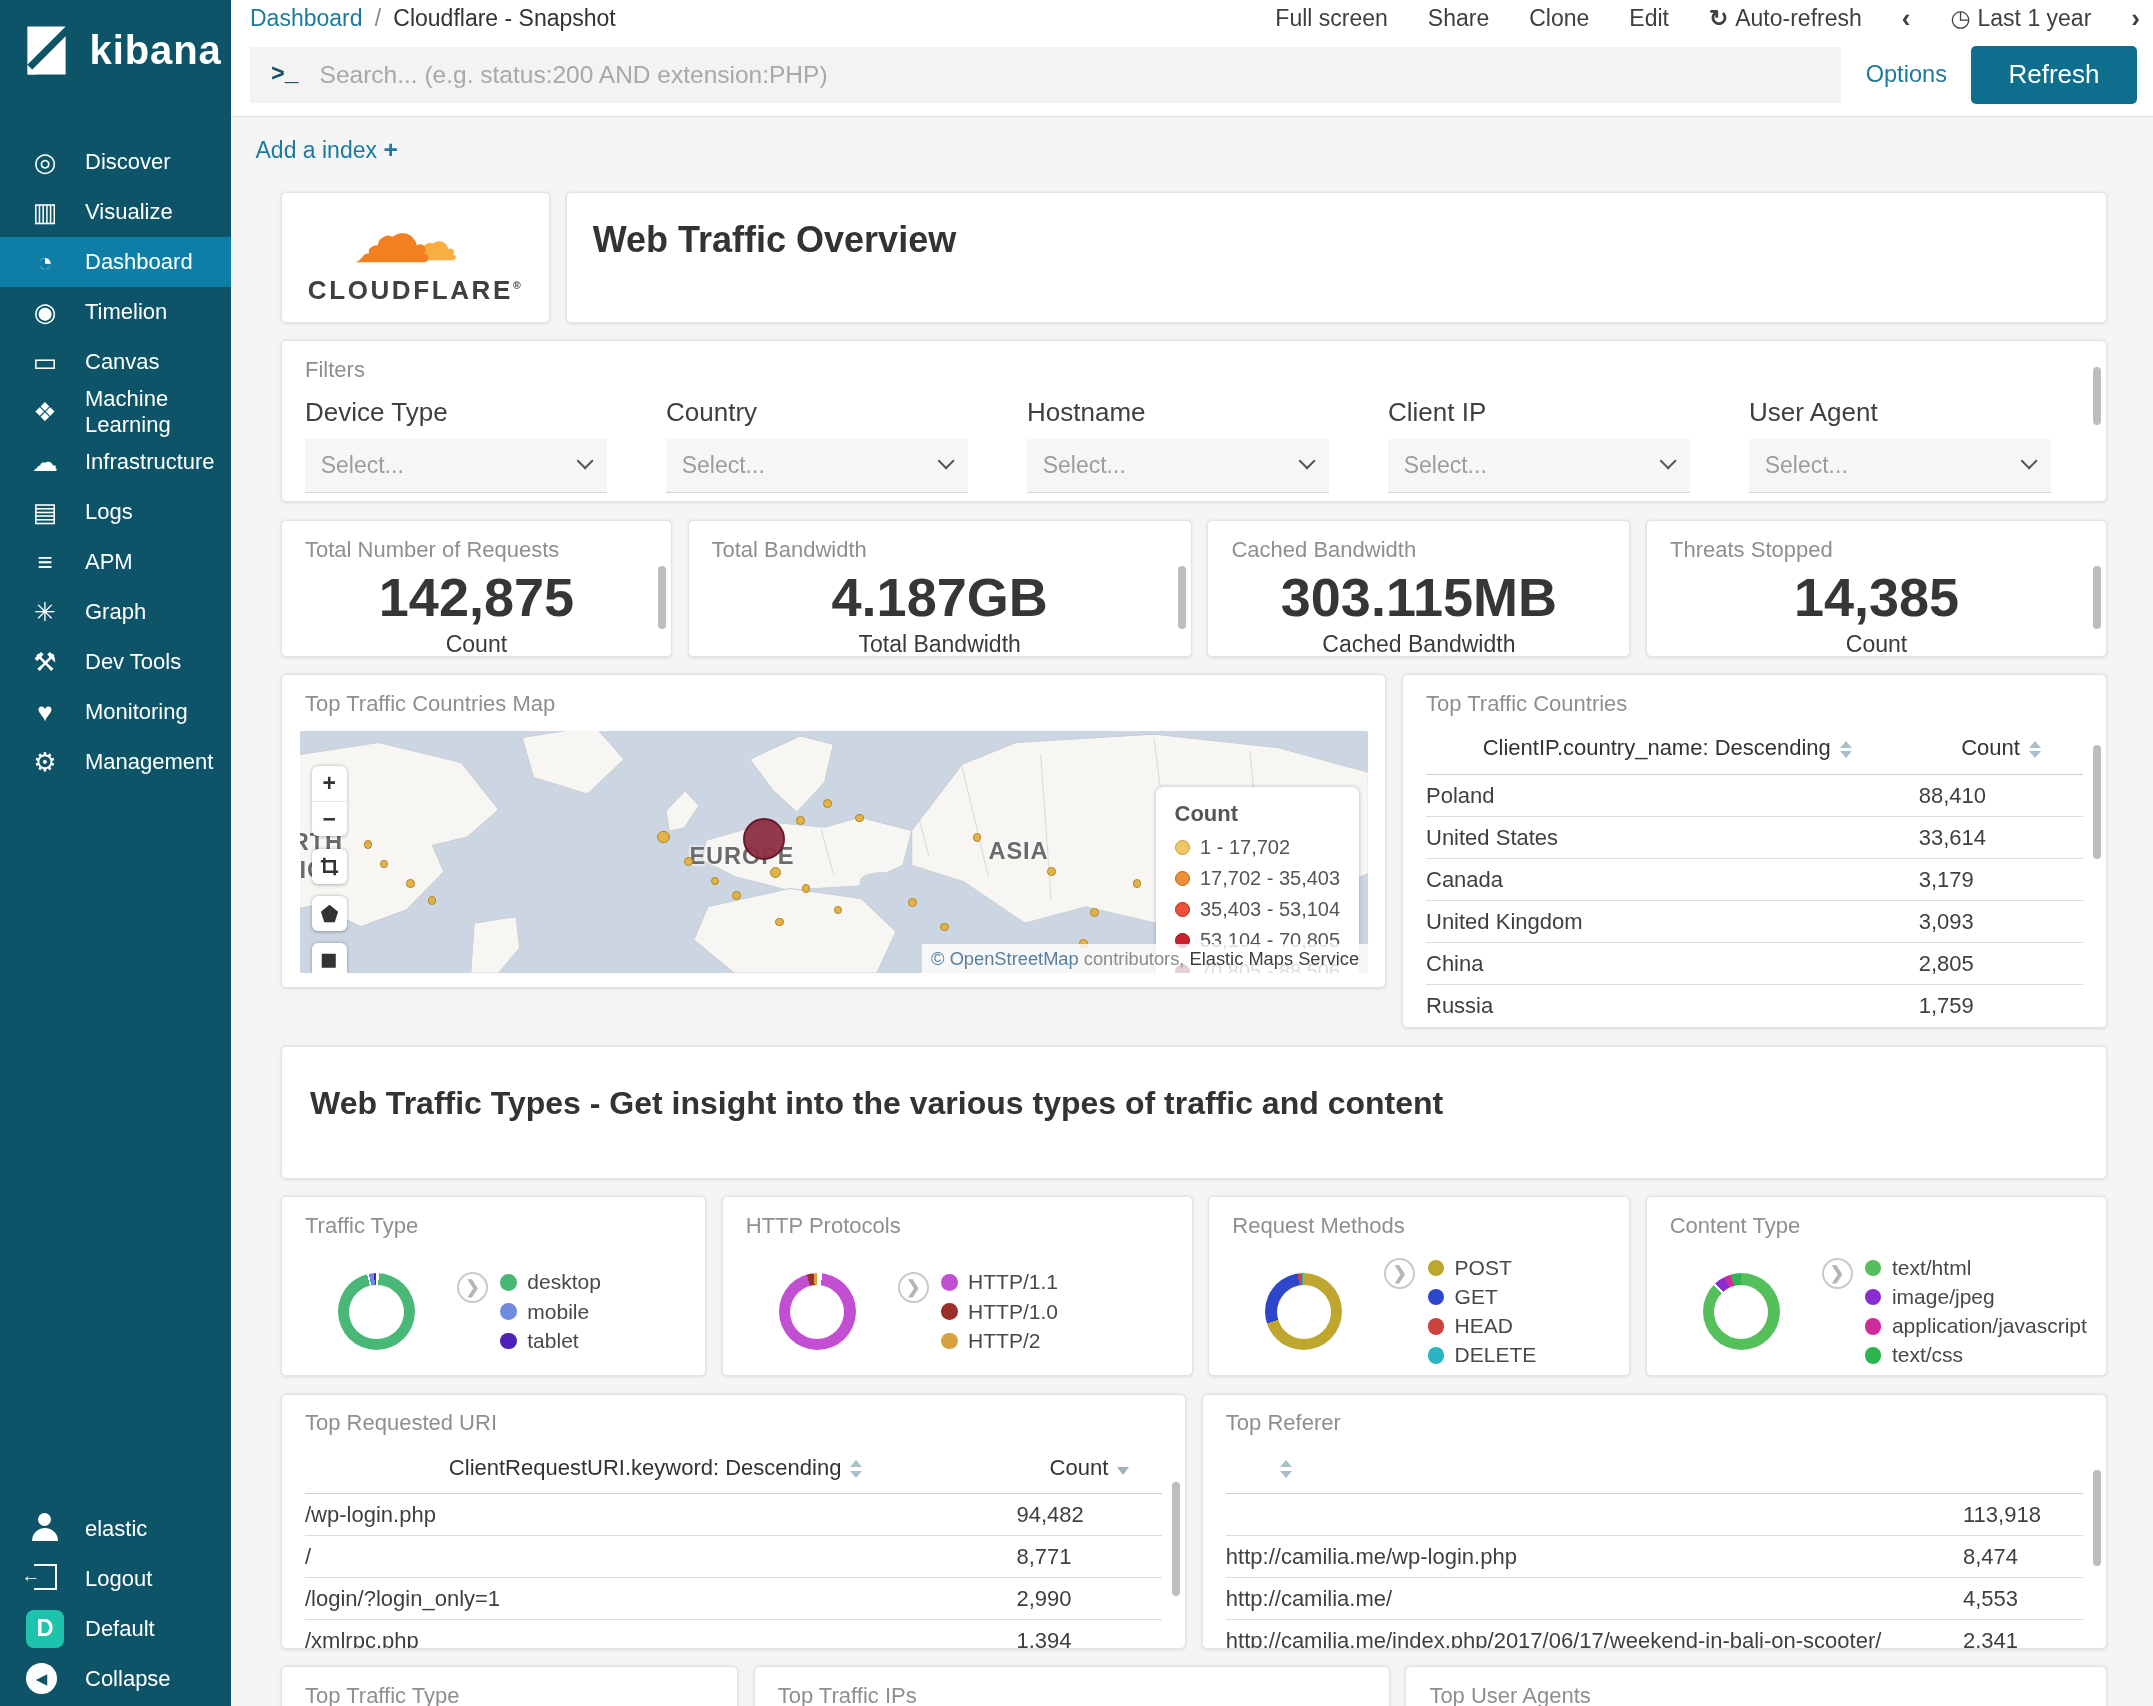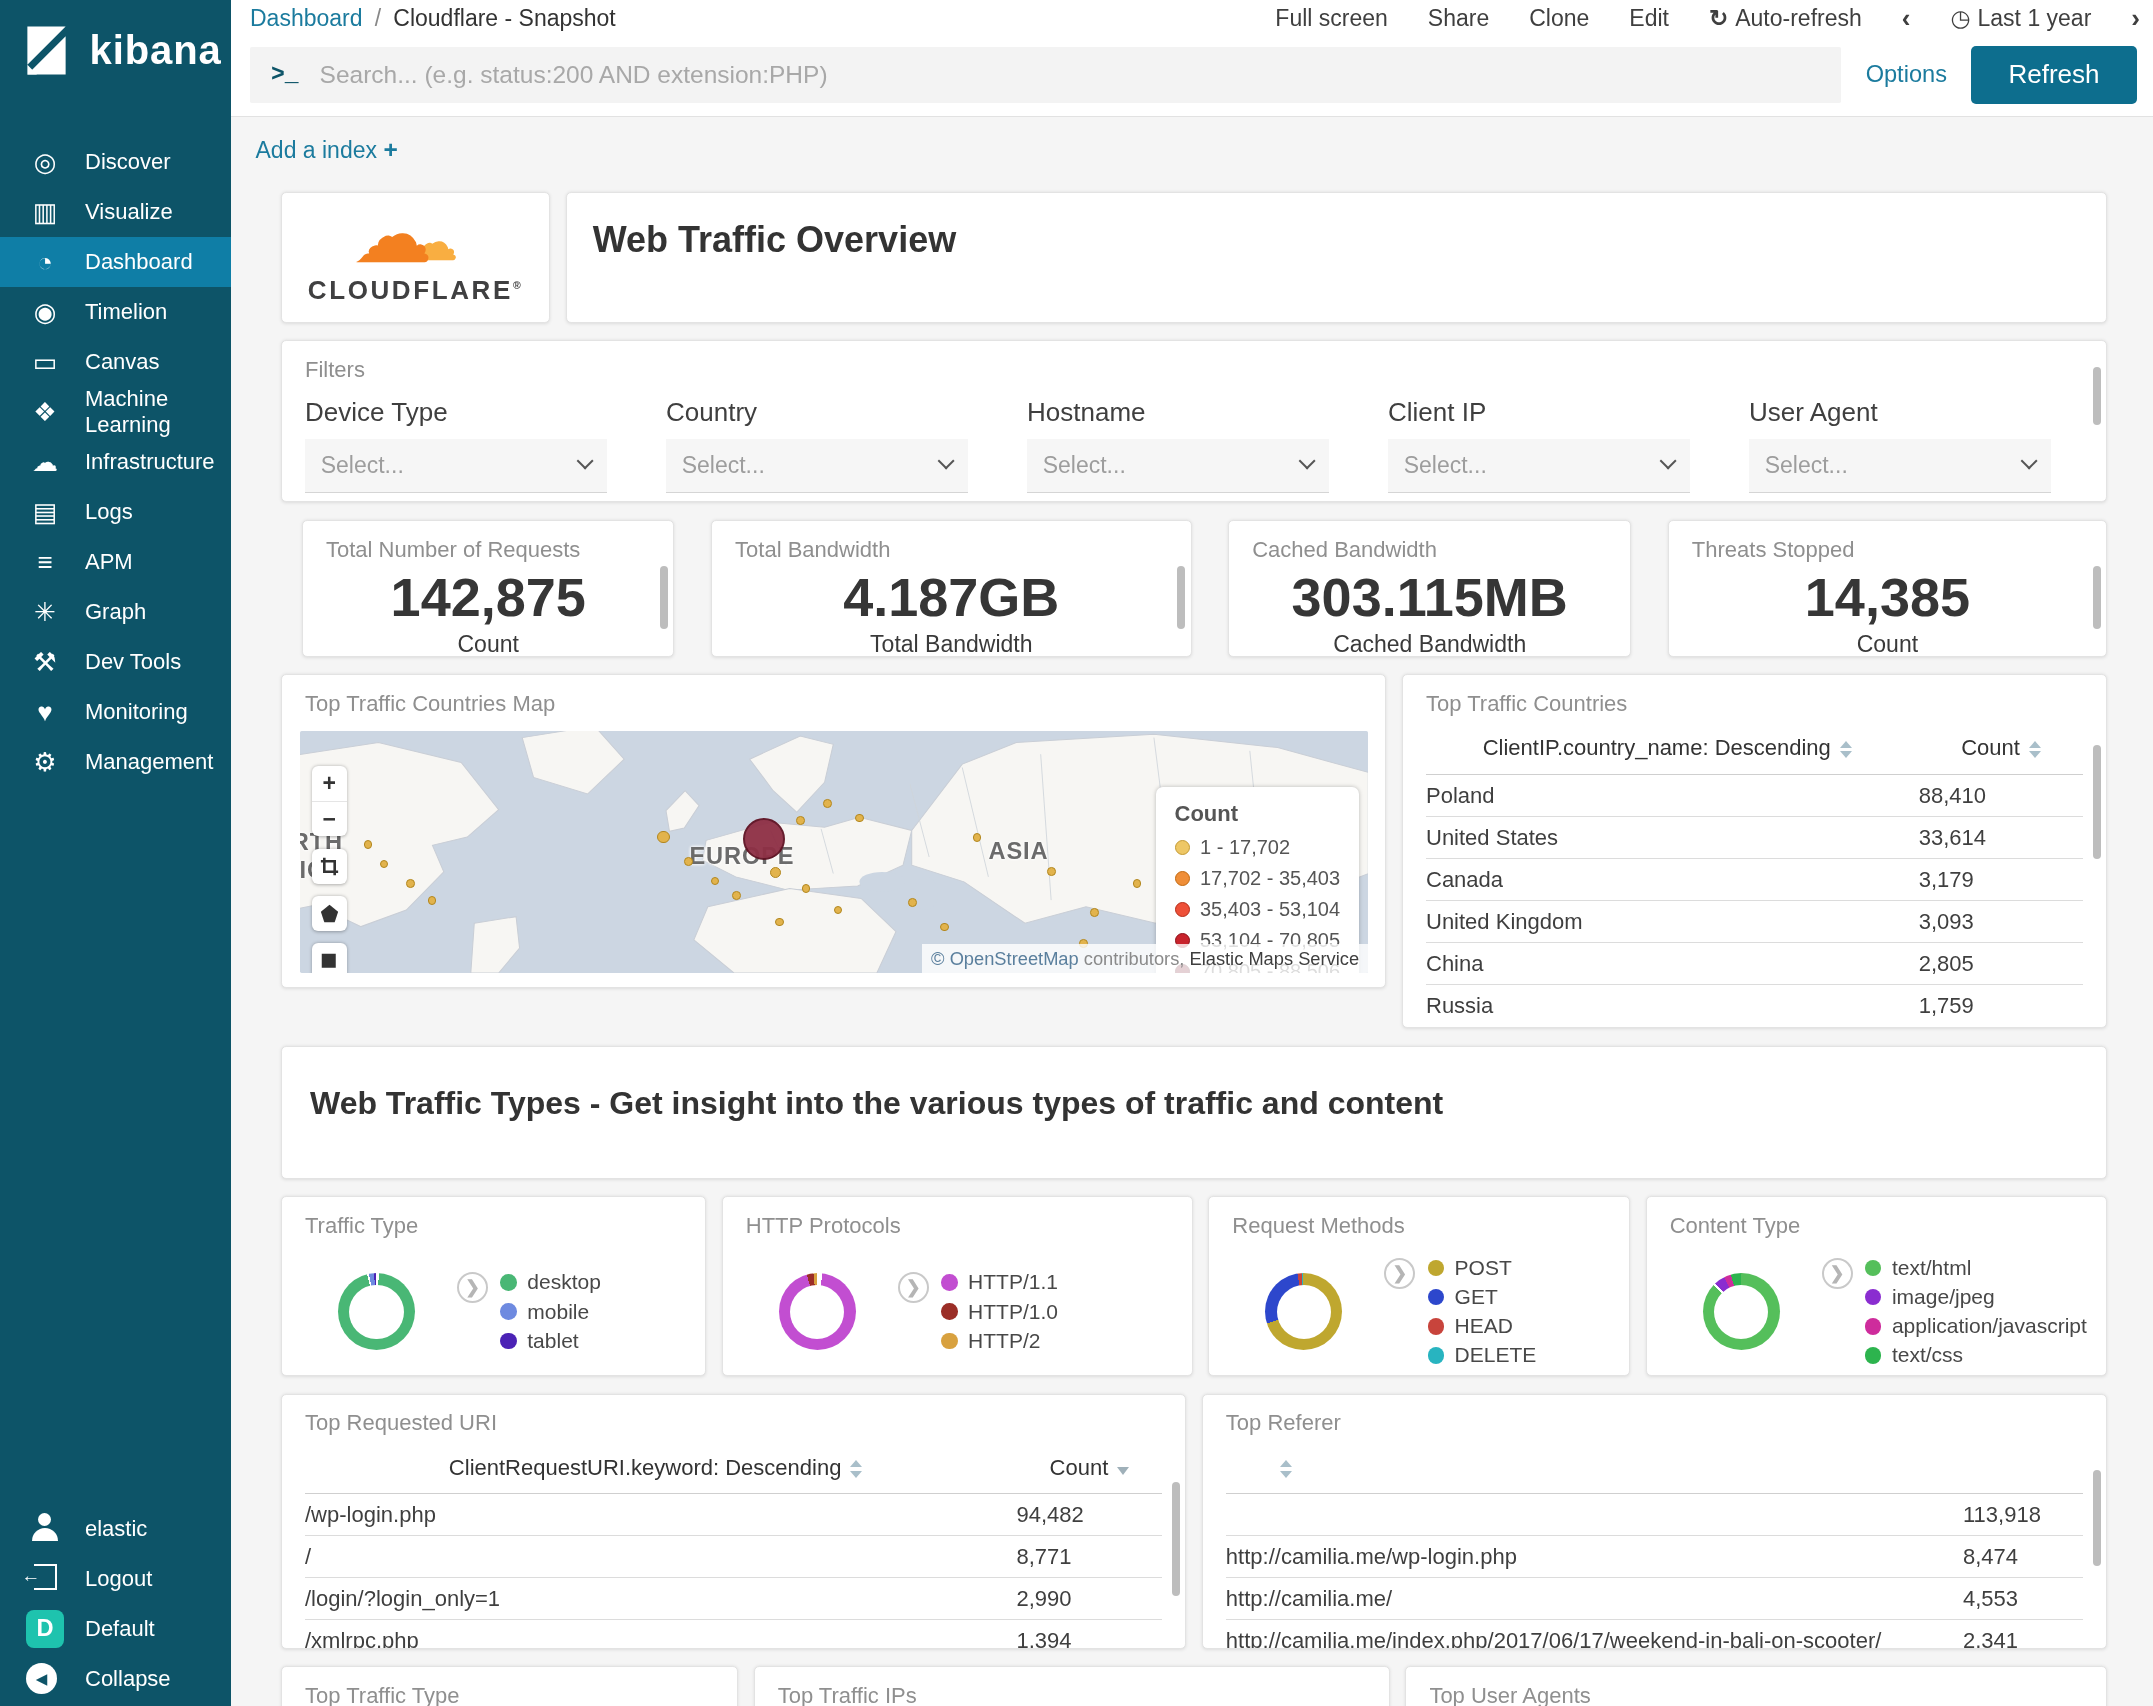--- a/index.html
+++ b/index.html
@@ -62,21 +62,21 @@
   .ov-title { font-size:36px; font-weight:bold; color:#333; padding:26px 0 0 26px; }
   
   .filters-panel { height:162px; }
   .filter-fields { display:flex; gap:59px; padding:14px 23px 0 23px; }
   .ffield { width:302px; }
   .flabel { font-size:26px; color:#3f3f3f; margin-bottom:10.5px; }
   .fselect { background:#f6f6f6; border-bottom:1.7px solid #d5d5d5; height:54px; display:flex; align-items:center; justify-content:space-between; padding:0 15.7px; cursor:pointer; }
   .fselect .ph { color:#9d9d9d; font-size:23px; }
   .care { width:12.2px; height:12.2px; border-right:2.6px solid #555; border-bottom:2.6px solid #555; transform:rotate(45deg); margin-top:-7px; }
   
-  .metric { height:137px; display:flex; flex-direction:column;margin-left:21px; }
+  .metric { height:137px; display:flex; flex-direction:column; }
   .mval { text-align:center; font-size:54px; font-weight:bold; color:#363636; margin-top:7px; line-height:1; }
   .mlab { text-align:center; font-size:23px; color:#3a3a3a; margin-top:7px; }
   
   .map-panel { flex:1; height:314px; }
   .map-area { position:absolute; left:17.5px; right:17.5px; top:56px; bottom:14px; background:#ccd6e2; overflow:hidden; border-radius:1.7px; }
   .map-area svg.land { position:absolute; inset:0; width:100%; height:100%; }
   .map-label { position:absolute; font-weight:bold; color:#6b6b6b; font-size:23.6px; letter-spacing:0.9px; text-shadow:0 0 3.5px #fff,0 0 3.5px #fff; }
   .mdot { position:absolute; width:8.7px; height:8.7px; border-radius:50%; background:#e2b34c; border:0.9px solid #b2871f; }
   .bigdot { position:absolute; width:42px; height:42px; border-radius:50%; background:#8e2f45; border:2.6px solid #5f1223; opacity:.95; }
   .map-controls { position:absolute; left:12.2px; top:35px; display:flex; flex-direction:column; gap:12.2px; }

